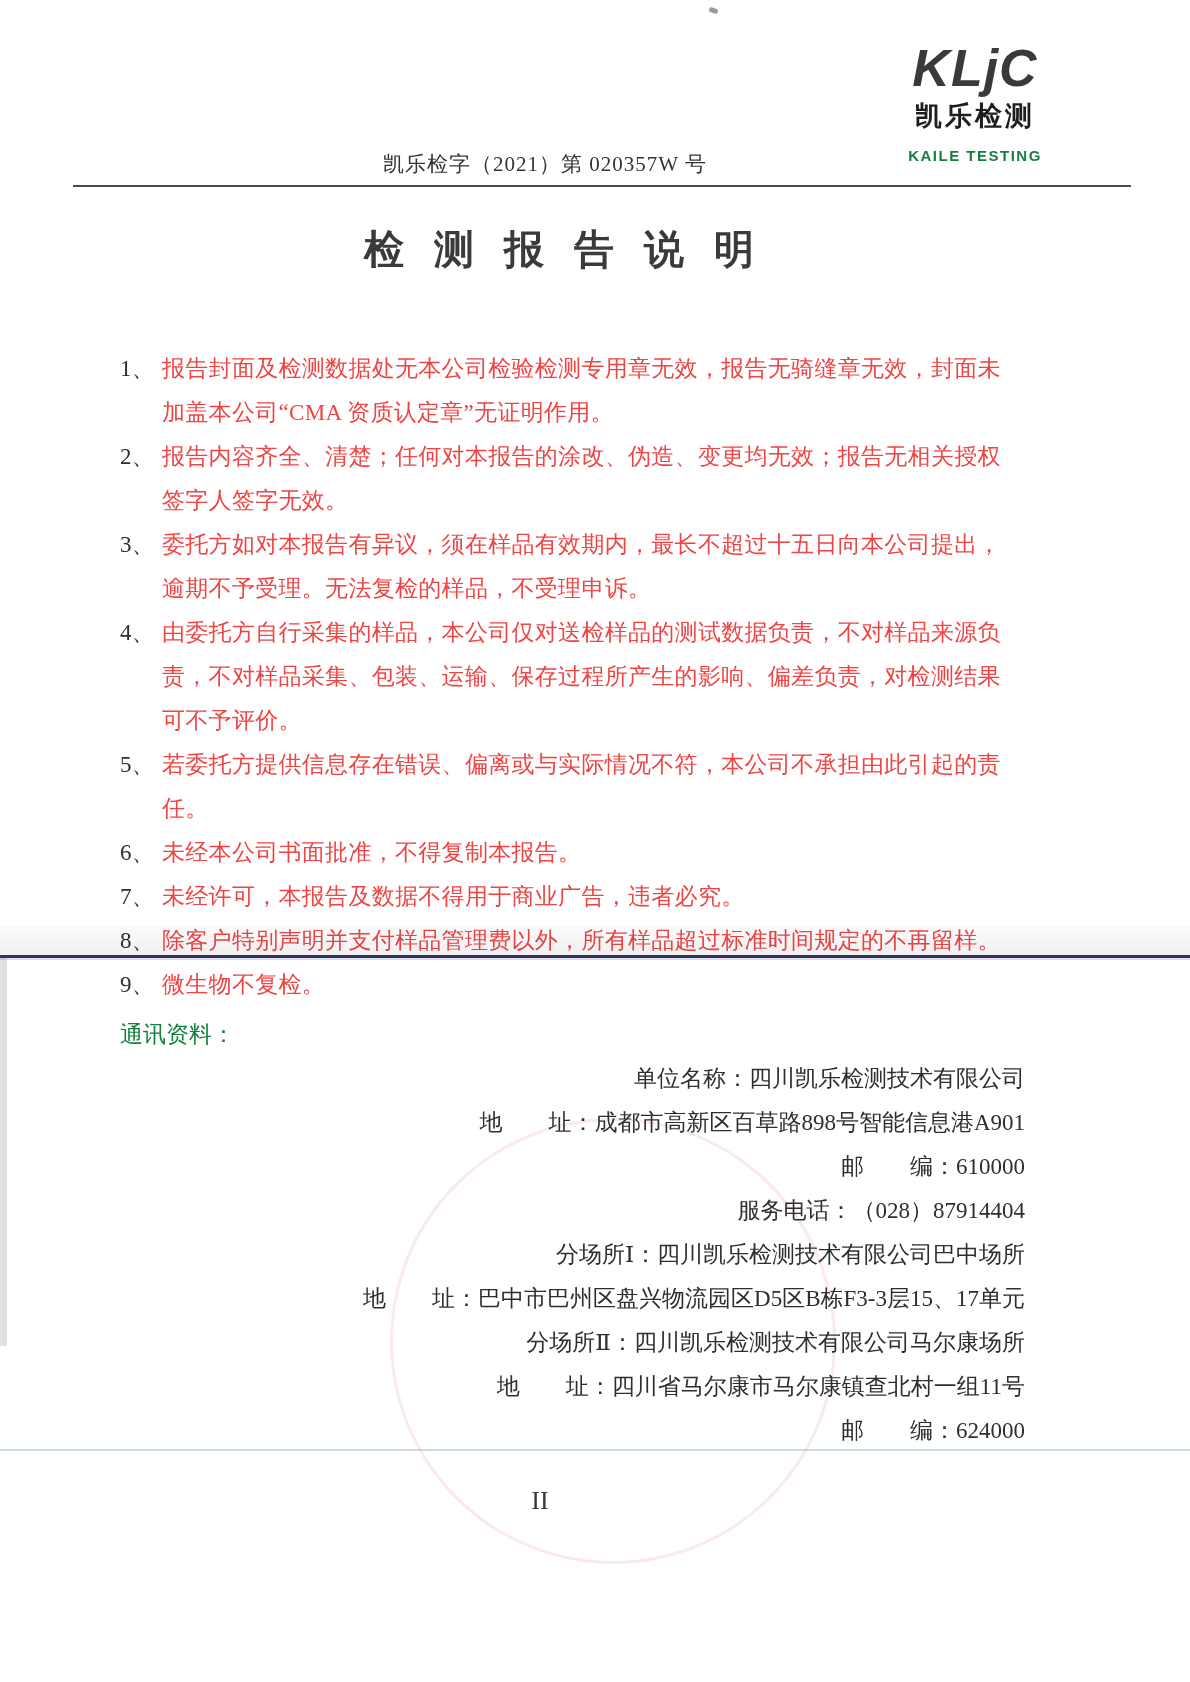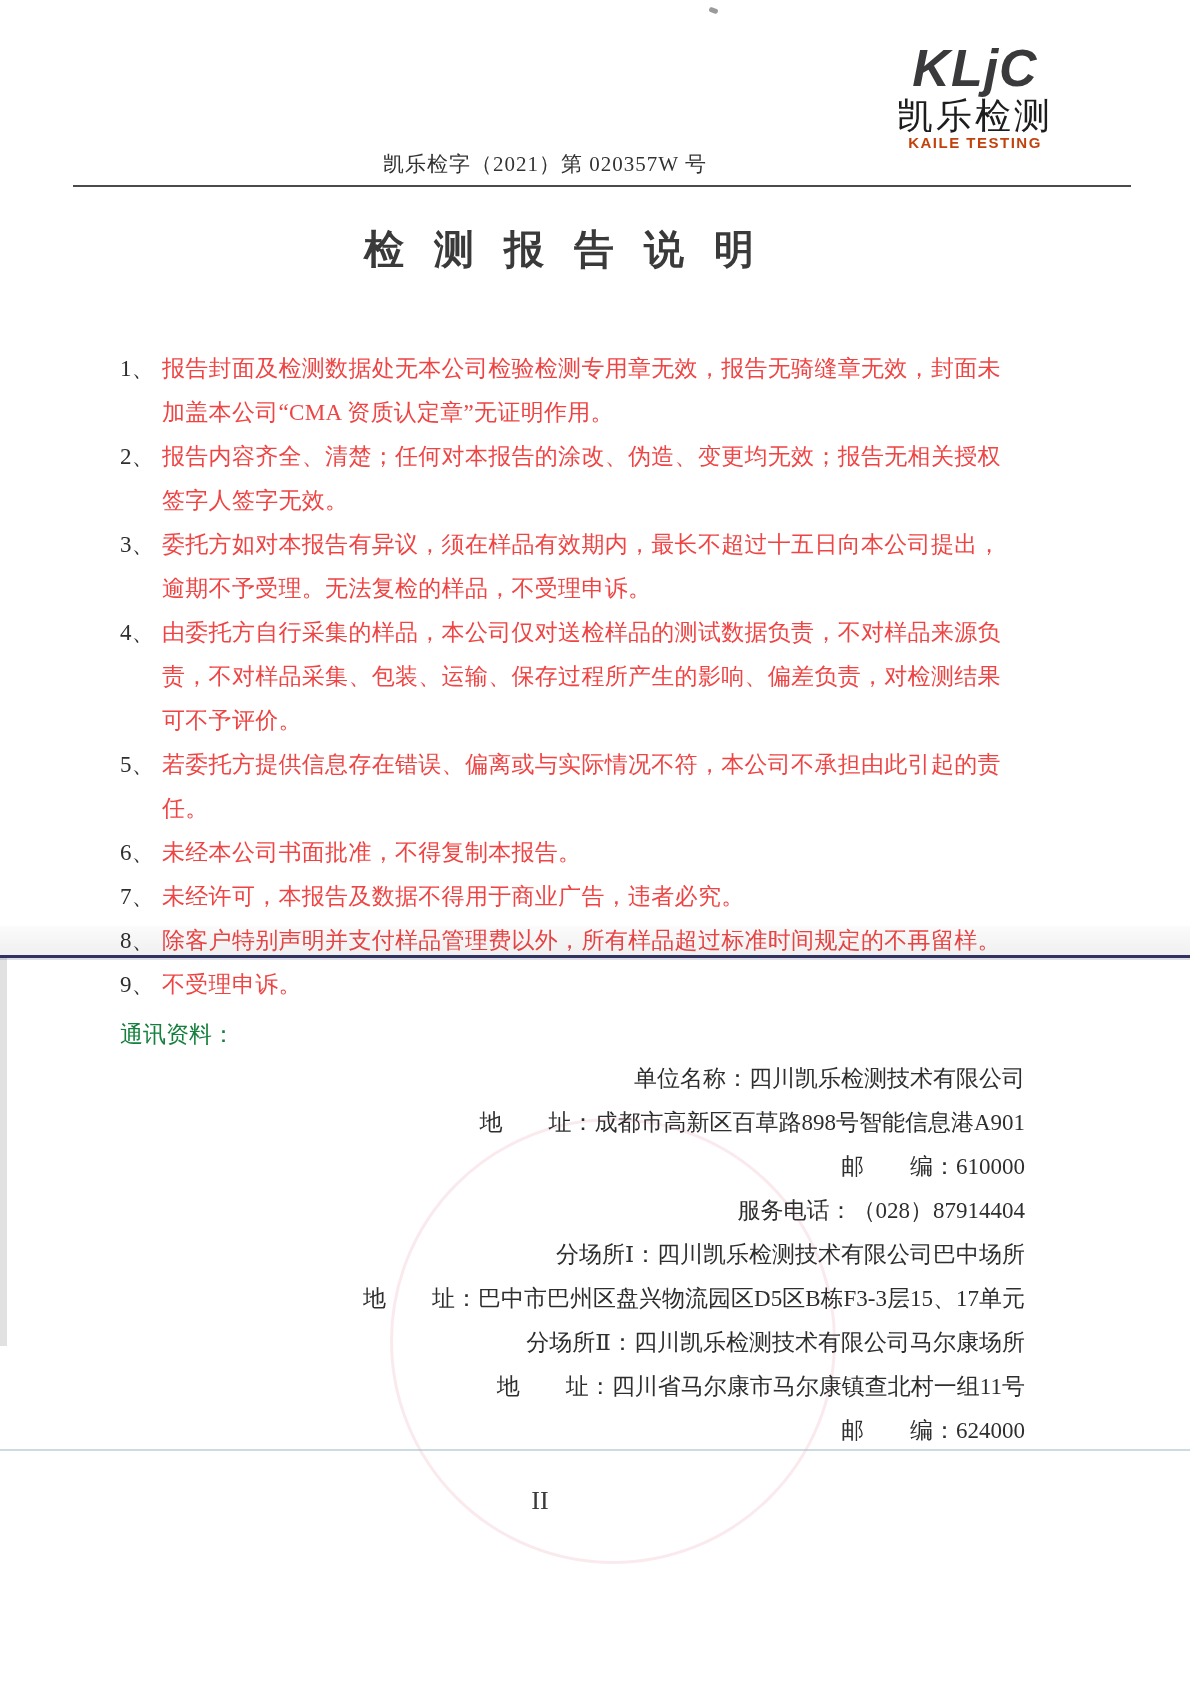--- a/index.html
+++ b/index.html
@@ -15,27 +15,27 @@
   
   .logo{position:absolute;top:36px;left:880px;width:190px;text-align:center;}
   .logo-mark{
     font-family:"Liberation Sans","DejaVu Sans",sans-serif;
     font-weight:bold;font-style:italic;
     font-size:52px;line-height:64px;letter-spacing:1px;
     color:#3a3a3c;
   }
   .logo-cn{
     font-family:"Liberation Sans","DejaVu Sans",sans-serif;
-    font-weight:normal;font-size:36px;line-height:32px;
+    font-weight:bold;font-size:27px;line-height:32px;
     letter-spacing:3px;color:#1d1d1f;
   }
   .logo-en{
     font-family:"Liberation Sans","DejaVu Sans",sans-serif;
     font-weight:bold;font-size:15px;line-height:20px;
-    letter-spacing:1.5px;color:#c2410c;margin-top:1px;
+    letter-spacing:1.5px;color:#15803d;margin-top:14px;
   }
   
   .doc-number{
     position:absolute;top:150px;left:0;width:1090px;
     text-align:center;font-size:21px;letter-spacing:1px;color:#333;
   }
   .header-rule{
     position:absolute;top:185px;left:73px;width:1058px;height:2px;
     background:#4b4b4b;
   }
@@ -151,21 +151,21 @@
       <span class="note-text">未经许可，本报告及数据不得用于商业广告，违者必究。</span>
     </div>
 
     <div class="note-item">
       <span class="note-num">8、</span>
       <span class="note-text">除客户特别声明并支付样品管理费以外，所有样品超过标准时间规定的不再留样。</span>
     </div>
 
     <div class="note-item">
       <span class="note-num">9、</span>
-      <span class="note-text">不受理申诉。</span>
+      <span class="note-text">微生物不复检。</span>
     </div>
   </div>
 
   <div class="scan-band"></div>
   <div class="scan-line"></div>
 
   <div class="stamp-ghost"></div>
 
   <div class="contact">
     <div class="contact-heading">通讯资料：</div>

